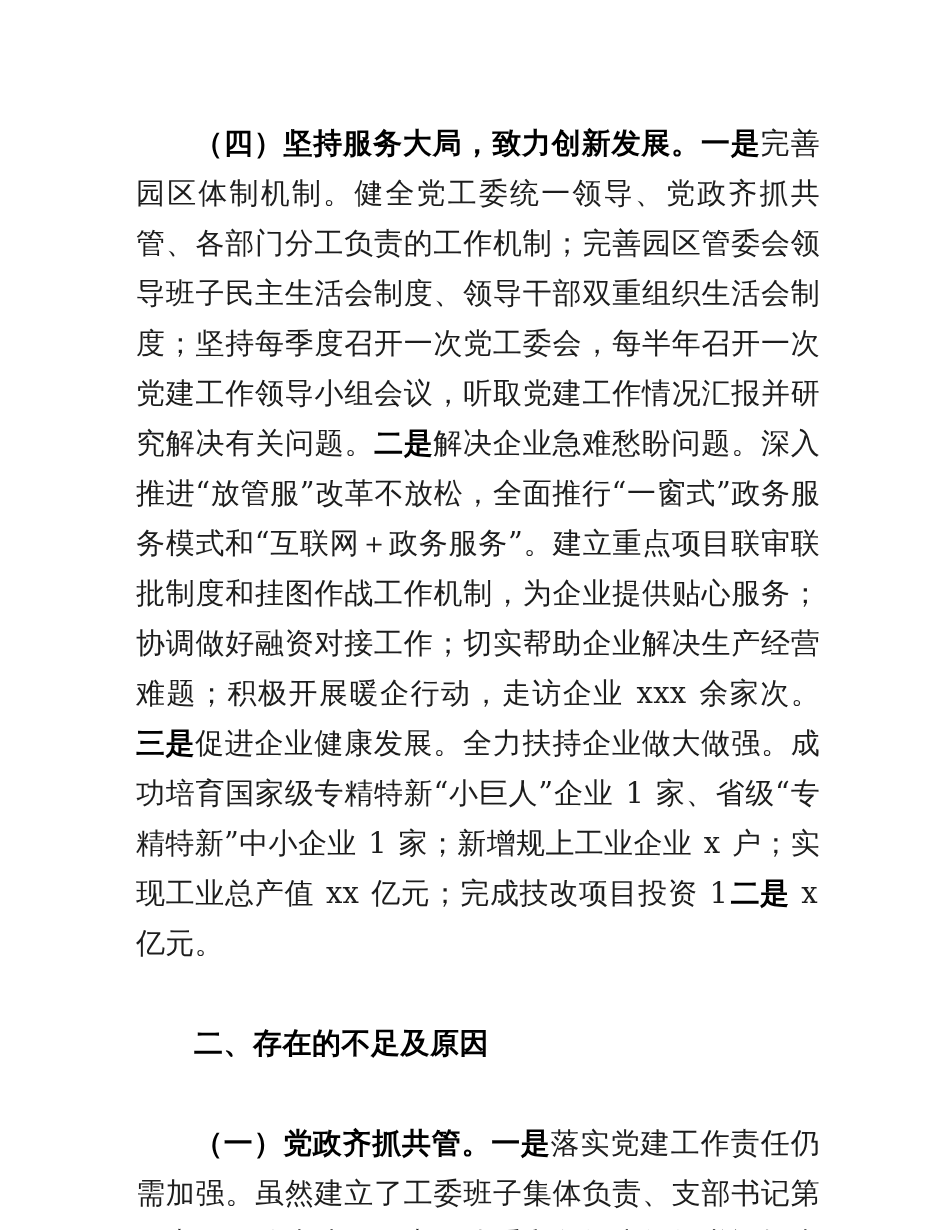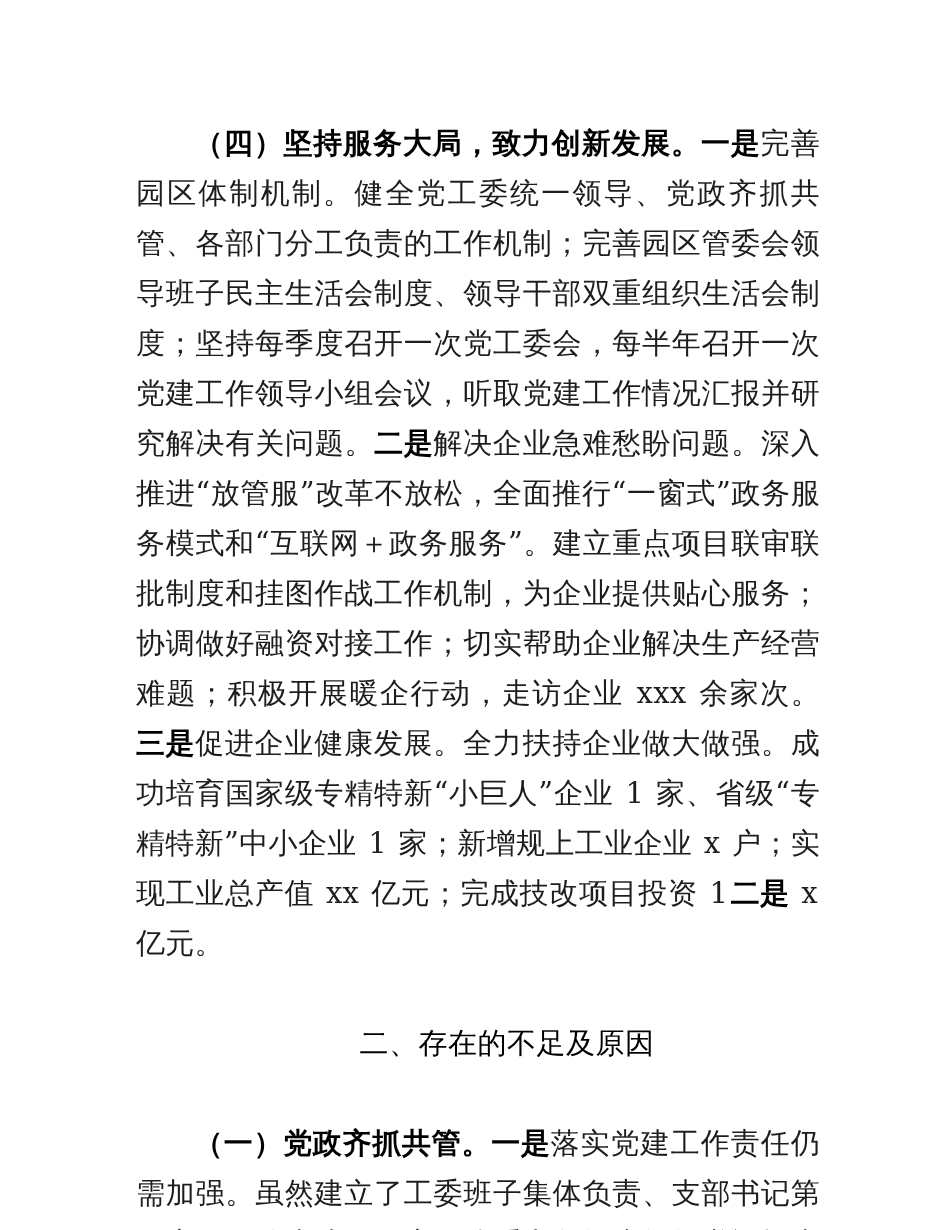--- a/index.html
+++ b/index.html
@@ -55,24 +55,23 @@
   }
 
   
   h2.section-heading {
     margin: 0;
     padding: 0;
     font-size: 29px;
     line-height: 50px;
     text-indent: 58px;
     font-family: "Liberation Sans", "DejaVu Sans", sans-serif;
-    font-weight: 400;
+    font-weight: 700;
     color: #000000;
     letter-spacing: 0.5px;
-    text-align: center;
   }
 
   .spacer-line {
     height: 50px;
   }
 
   
   .lat {
     font-family: "DejaVu Serif", "Liberation Serif", serif;
     font-weight: 400;

